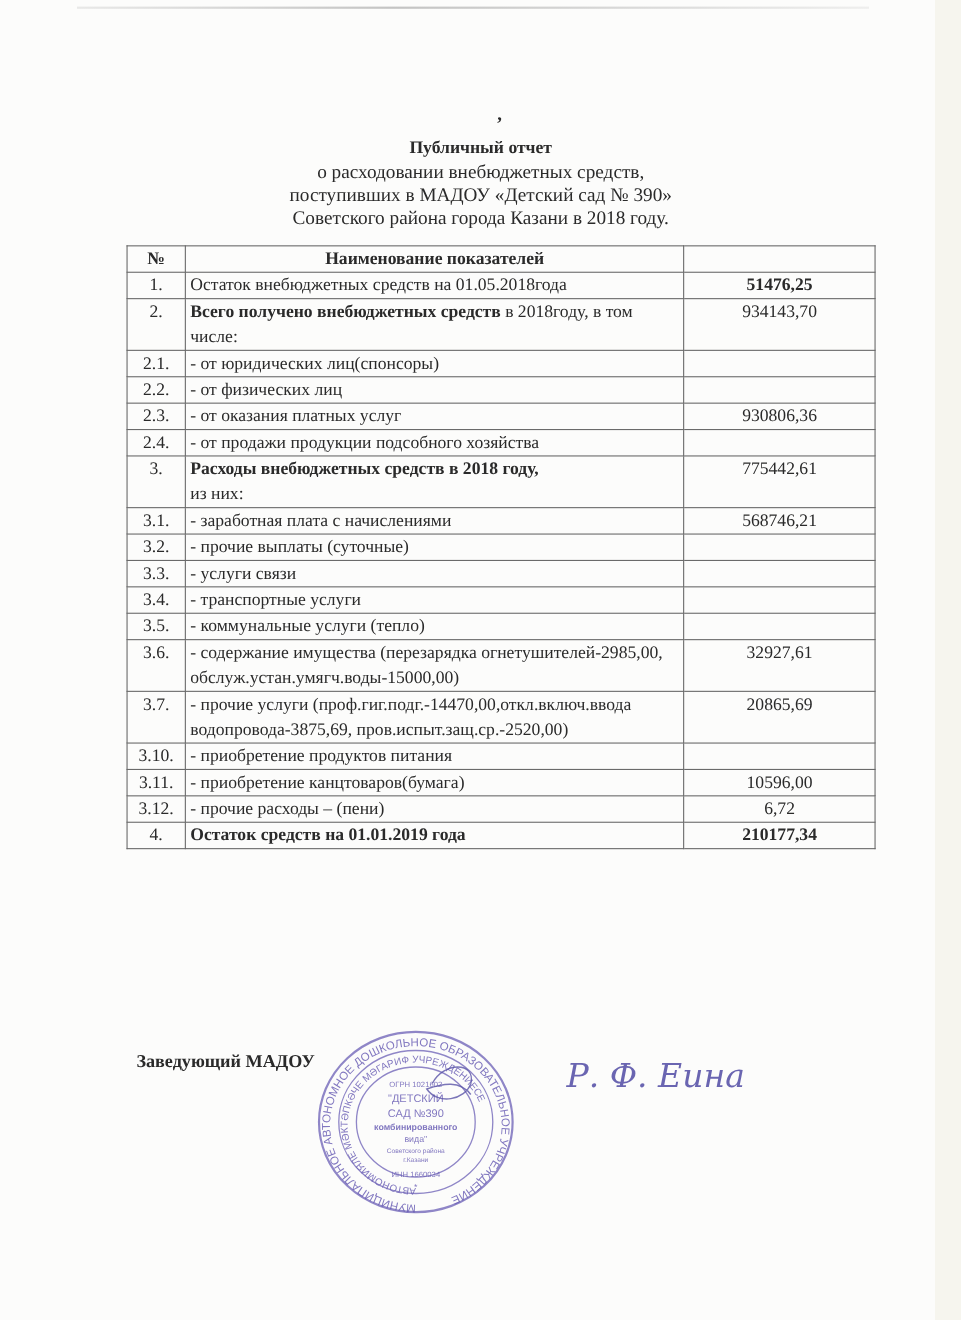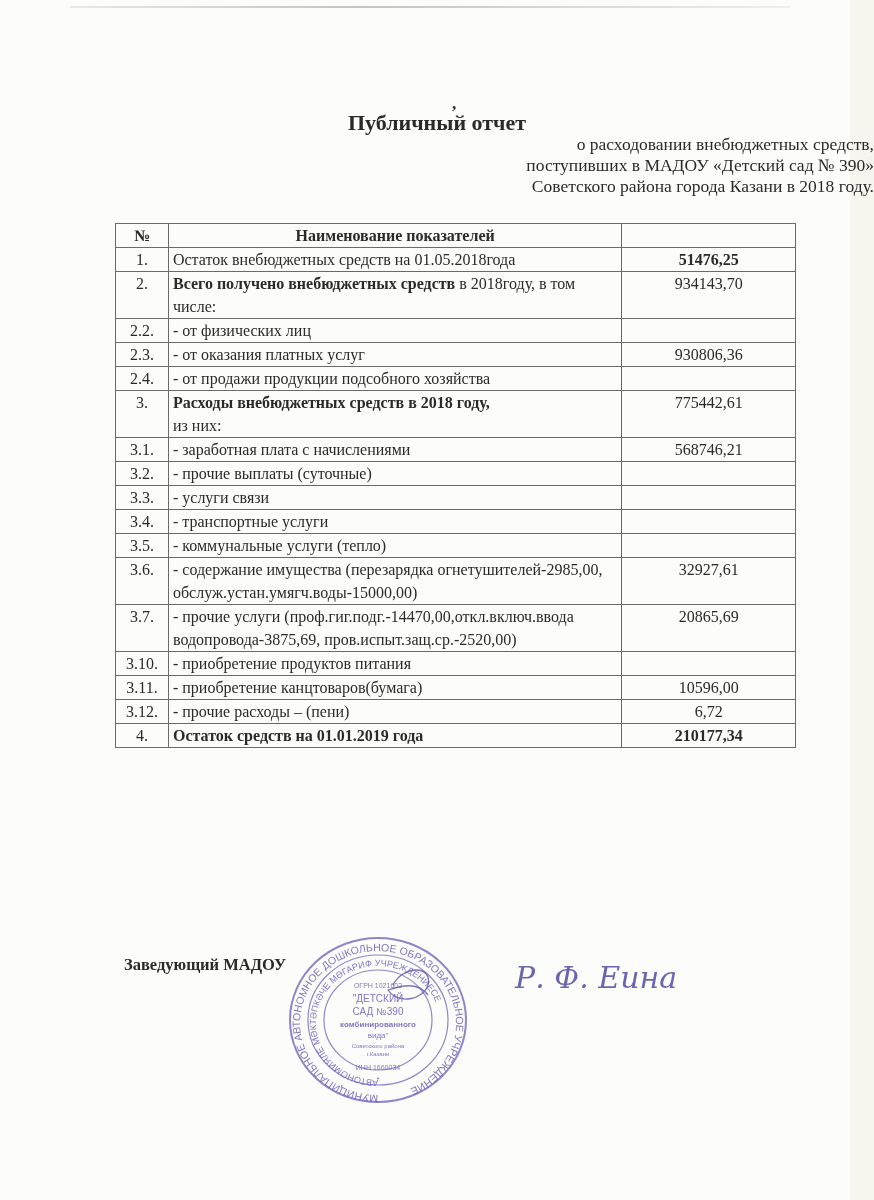--- a/index.html
+++ b/index.html
@@ -12,22 +12,22 @@
   .scanline {
     position:absolute; left:70px; top:6px; width:720px; height:2px;
     background:linear-gradient(90deg, rgba(120,120,120,0.15), rgba(90,90,90,0.35) 40%, rgba(160,160,160,0.15));
   }
   .edge-strip {
     position:absolute; right:0; top:0; width:24px; height:1200px;
     background:#f6f5ee;
   }
   .comma { position:absolute; left:452px; top:94px; font-size:17px; font-weight:bold; }
   .header { position:absolute; left:0; width:906px; text-align:center; top:112px; }
-  .title { font-size:22px; font-weight:bold; line-height:22px; }
-  .subtitle { font-size:17.5px; line-height:21px;text-align:right; }
+  .title { font-size:16px; font-weight:bold; line-height:22px;margin-top:12px; }
+  .subtitle { font-size:17.5px; line-height:21px; }
   table.report {
     position:absolute; left:115px; top:223px;
     border-collapse:collapse; width:681px;
     font-size:16px;
   }
   table.report td, table.report th {
     border:1.3px solid #6a6a6a;
     padding:0 4px;
     vertical-align:top;
     line-height:23px;
@@ -74,20 +74,25 @@
   <tbody>
     <tr>
       <td class="num">1.</td>
       <td>Остаток внебюджетных средств на 01.05.2018года</td>
       <td class="val b">51476,25</td>
     </tr>
     <tr>
       <td class="num">2.</td>
       <td><span class="b">Всего получено внебюджетных средств</span><span> в 2018году, в том числе:</span></td>
       <td class="val">934143,70</td>
+    </tr>
+    <tr>
+      <td class="num">2.1.</td>
+      <td>- от юридических лиц(спонсоры)</td>
+      <td class="val"></td>
     </tr>
     <tr>
       <td class="num">2.2.</td>
       <td>- от физических лиц</td>
       <td class="val"></td>
     </tr>
     <tr>
       <td class="num">2.3.</td>
       <td>- от оказания платных услуг</td>
       <td class="val">930806,36</td>

